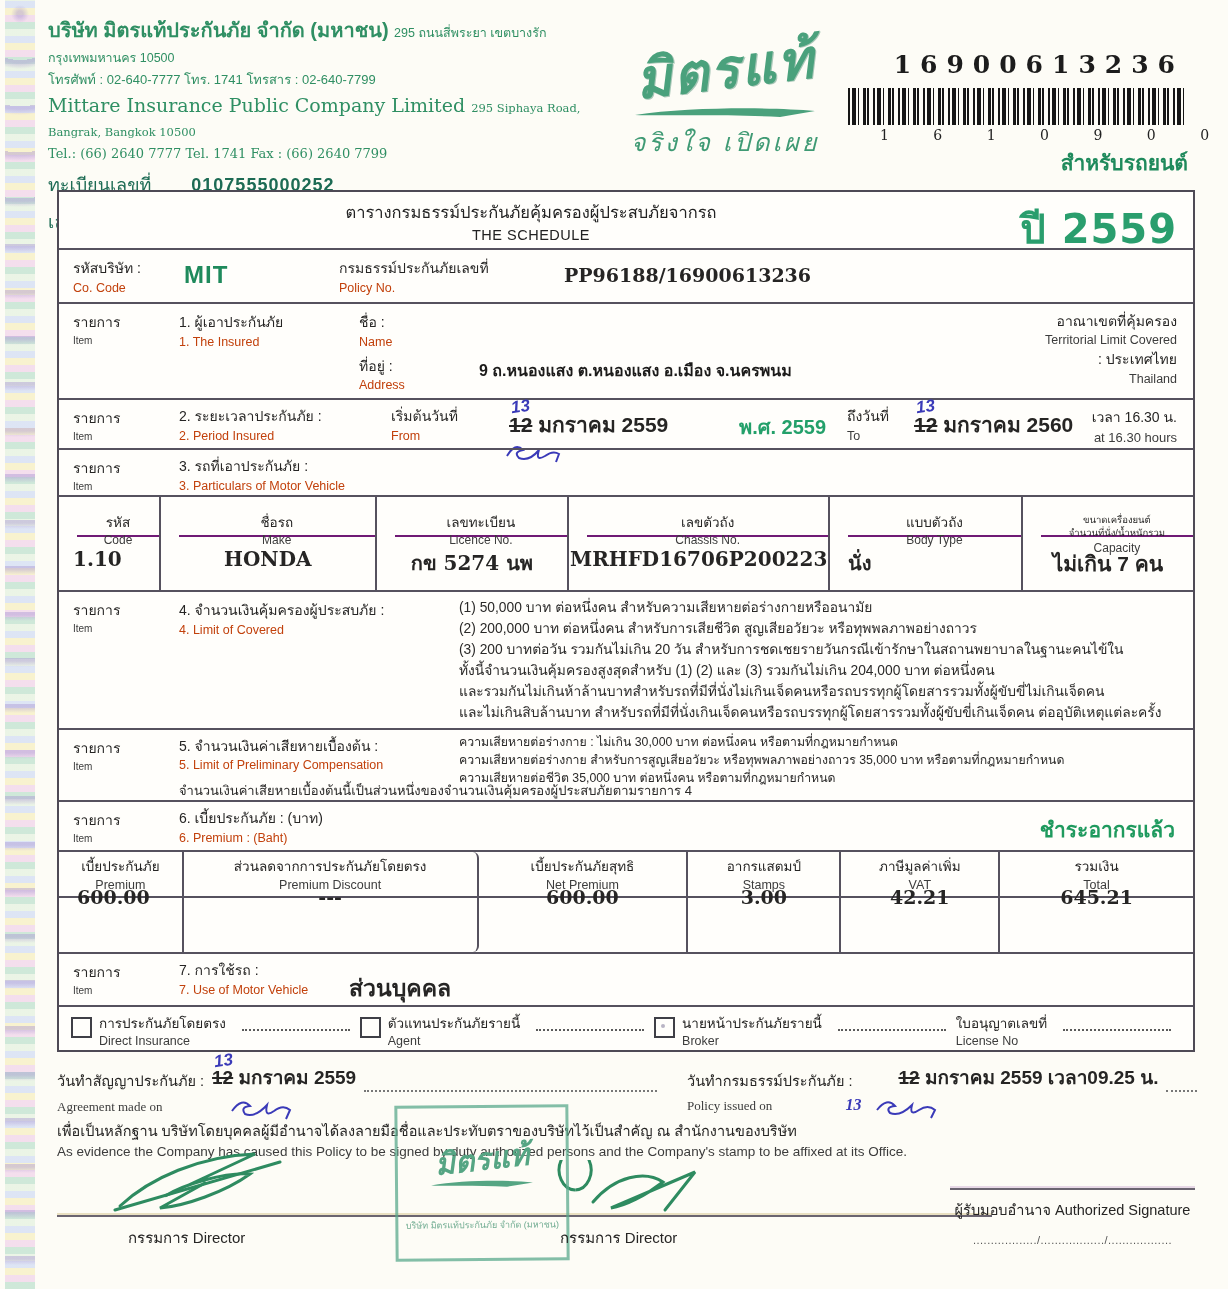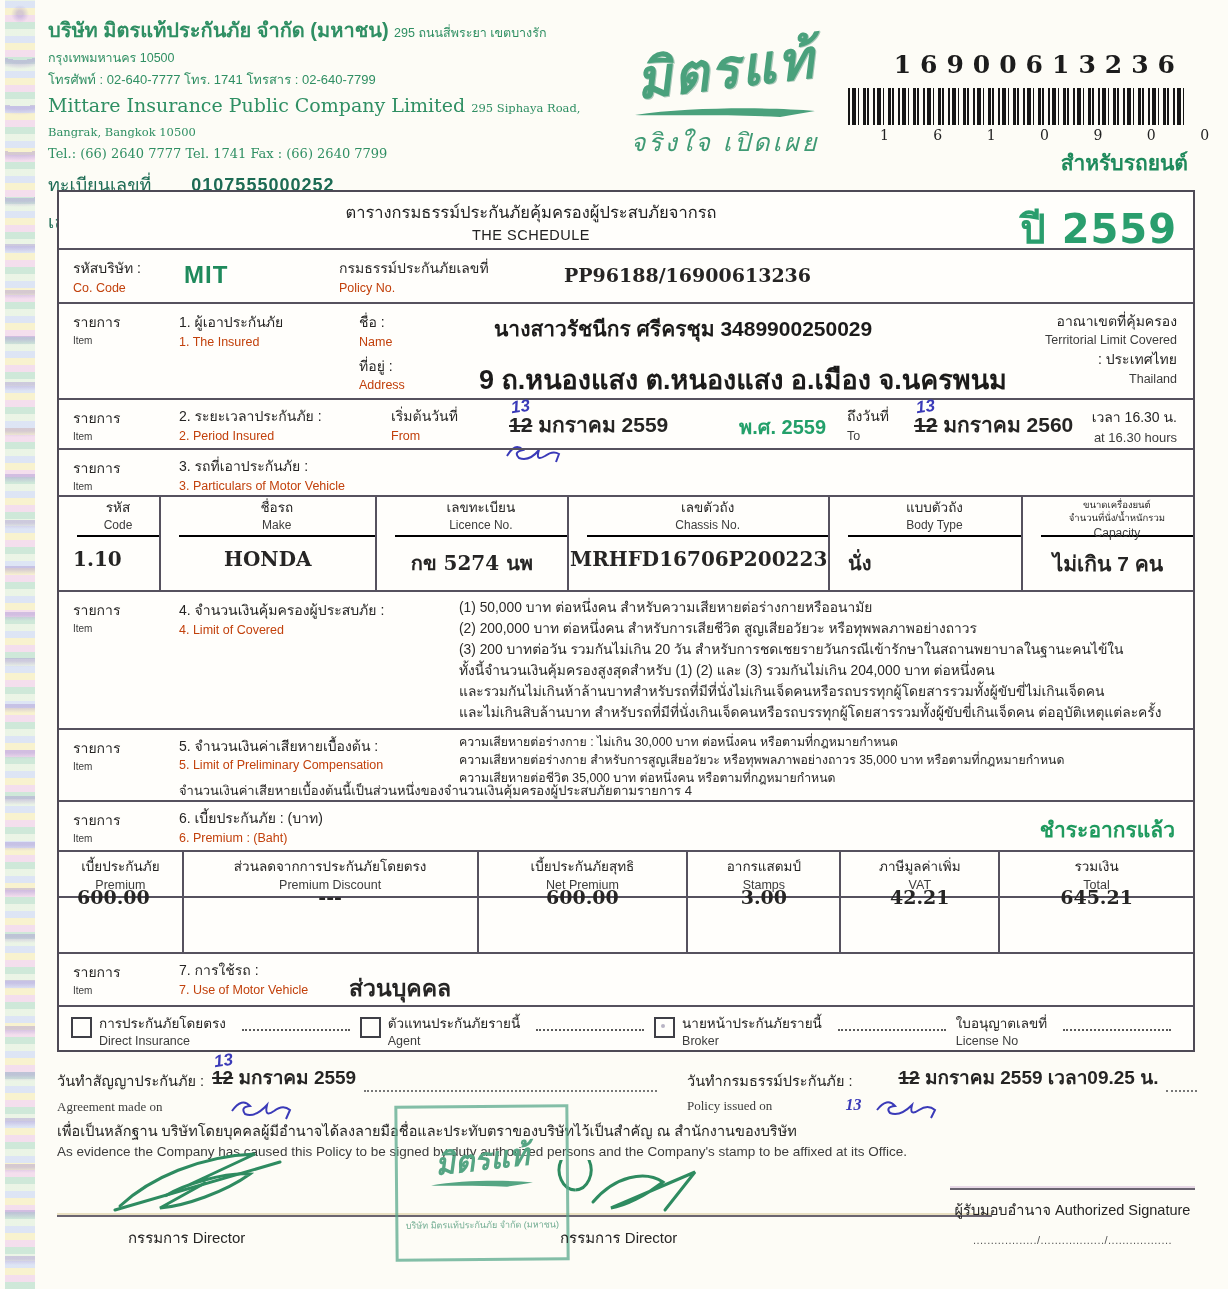--- a/index.html
+++ b/index.html
@@ -76,21 +76,21 @@
   .r-cocode .cc-lbl{position:absolute;left:14px;top:8px;line-height:1.5;}
   .r-cocode .cc-val{position:absolute;left:125px;top:11px;font-size:24px;font-weight:bold;color:#1f8a5c;letter-spacing:1px;}
   .r-cocode .pol-lbl{position:absolute;left:280px;top:8px;line-height:1.5;}
   .r-cocode .pol-val{position:absolute;left:505px;top:14px;font-size:19px;font-weight:bold;font-family:"DejaVu Serif",serif;}
   
   .r-item1{height:96px;}
   .i1-lbl{position:absolute;left:120px;top:8px;line-height:1.5;}
   .i1-name-lbl{position:absolute;left:300px;top:8px;line-height:1.5;}
   .i1-addr-lbl{position:absolute;left:300px;top:52px;line-height:1.45;}
   .i1-name-val{position:absolute;left:435px;top:8px;font-size:21px;}
-  .i1-addr-val{position:absolute;left:420px;top:54px;font-size:27px;}
+  .i1-addr-val{position:absolute;left:420px;top:54px;font-size:16px;}
   .i1-terr{position:absolute;right:16px;top:7px;text-align:right;line-height:1.45;}
   .i1-terr .th{font-size:14px;}
   .i1-terr .en{font-size:12.5px;color:#3c3c3c;}
   
   .r-item2{height:50px;}
   .i2-lbl{position:absolute;left:120px;top:6px;line-height:1.5;}
   .i2-from{position:absolute;left:332px;top:6px;line-height:1.5;}
   .i2-date1{position:absolute;left:450px;top:8px;font-size:21px;font-weight:bold;}
   .i2-era{position:absolute;left:680px;top:11px;font-size:20px;font-weight:bold;color:#23a06a;}
   .i2-to{position:absolute;left:788px;top:6px;line-height:1.5;font-size:14px;}
@@ -104,21 +104,21 @@
   .hand13{position:absolute;top:-16px;left:2px;font-size:17px;transform:rotate(-8deg);}
   .rel{position:relative;display:inline-block;}
   .scribble{position:absolute;}
   
   .r-item3{height:47px;}
   .i3-lbl{position:absolute;left:120px;top:6px;line-height:1.5;}
   
   .r-veh{height:95px;display:flex;}
   .vcol{position:relative;border-right:2px solid #56525e;box-sizing:border-box;}
   .vcol:last-child{border-right:none;}
-  .vcol .vh{height:40px;border-bottom:2px solid #000000;text-align:center;padding-top:2px;box-sizing:border-box;line-height:1.35;margin-left:18px;}
+  .vcol .vh{height:40px;border-bottom:2px solid #701a75;text-align:center;padding-top:17px;box-sizing:border-box;line-height:1.35;margin-left:18px;}
   .vcol .vh .th{font-size:13.5px;}
   .vcol .vh .th2{font-size:9.5px;}
   .vcol .vh .en{font-size:12px;color:#3c3c3c;}
   .vcol .vv{text-align:center;font-size:20px;font-weight:bold;padding-top:10px;font-family:"DejaVu Serif",serif;}
   .vcol.c1{width:9%;}.vcol.c2{width:19%;}.vcol.c3{width:17%;}.vcol.c4{width:23%;}.vcol.c5{width:17%;}.vcol.c6{width:15%;}
   .vcol.c1 .vv{text-align:left;padding-left:14px;}
   .vcol.c6 .vv, .vcol.c5 .vv{font-family:"Liberation Sans",sans-serif;}
   .vcol.c5 .vv{text-align:left;padding-left:18px;}
   
   .r-item4{height:138px;}
@@ -136,21 +136,21 @@
   
   .r-prem{height:102px;display:flex;}
   .pcol{position:relative;border-right:2px solid #56525e;box-sizing:border-box;text-align:center;}
   .pcol:last-child{border-right:none;}
   .pcol .ph{padding-top:6px;line-height:1.4;}
   .pcol .ph .th{font-size:13.5px;}
   .pcol .ph .en{font-size:12.5px;color:#3c3c3c;}
   .pline{position:absolute;left:0;right:0;top:44px;border-top:2px solid #56525e;}
   .pval{position:absolute;top:34px;left:0;right:0;text-align:center;font-size:19px;font-weight:bold;
         font-family:"DejaVu Serif",serif;background:transparent;}
-  .pcol.p1{width:11%;}.pcol.p2{width:26%;}.pcol.p3{width:18.5%;}.pcol.p4{width:13.5%;}.pcol.p5{width:14%;}.pcol.p6{width:17%;}
+  .pcol.p1{width:11%;}.pcol.p2{width:26%;border-radius:6px;}.pcol.p3{width:18.5%;}.pcol.p4{width:13.5%;}.pcol.p5{width:14%;}.pcol.p6{width:17%;}
   .pcol.p1 .pval{text-align:left;padding-left:18px;}
   
   .r-item7{height:53px;}
   .i7-lbl{position:absolute;left:120px;top:6px;line-height:1.5;}
   .i7-val{position:absolute;left:290px;top:16px;font-size:23px;font-weight:bold;}
   
   .r-check{height:45px;display:flex;align-items:flex-start;padding:8px 12px 0 12px;box-sizing:border-box;}
   .chk-group{display:flex;align-items:flex-start;margin-right:6px;}
   .chk-box{width:17px;height:17px;border:2px solid #3f3f46;margin-right:7px;margin-top:2px;position:relative;flex:none;}
   .chk-box .faint{position:absolute;left:5px;top:5px;width:4px;height:4px;background:#b9b4c4;border-radius:50%;}
@@ -250,21 +250,20 @@
         <div class="en">Item</div>
       </div>
       <div class="i1-lbl">
         <div class="lbl-th">1. ผู้เอาประกันภัย</div>
         <div class="lbl-en">1. The Insured</div>
       </div>
       <div class="i1-name-lbl">
         <div class="lbl-th">ชื่อ :</div>
         <div class="lbl-en">Name</div>
       </div>
-      <div class="i1-name-val val">นางสาวรัชนีกร ศรีครชุม 3489900250029</div>
       <div class="i1-addr-lbl">
         <div class="lbl-th">ที่อยู่ :</div>
         <div class="lbl-en">Address</div>
       </div>
       <div class="i1-addr-val val">9 ถ.หนองแสง ต.หนองแสง อ.เมือง จ.นครพนม</div>
       <div class="i1-terr">
         <div class="th">อาณาเขตที่คุ้มครอง</div>
         <div class="en">Territorial Limit Covered</div>
         <div class="th">: ประเทศไทย</div>
         <div class="en">Thailand</div>

